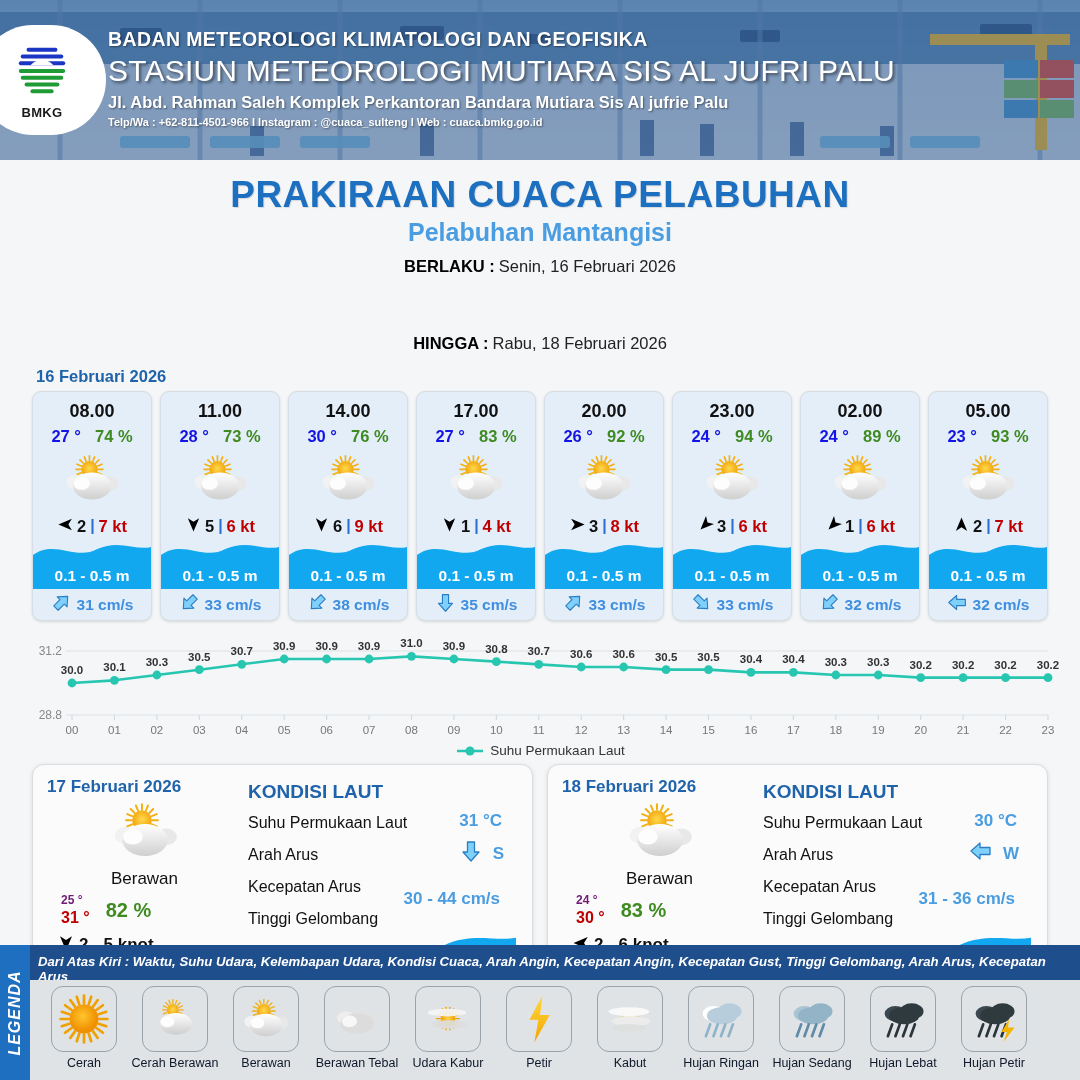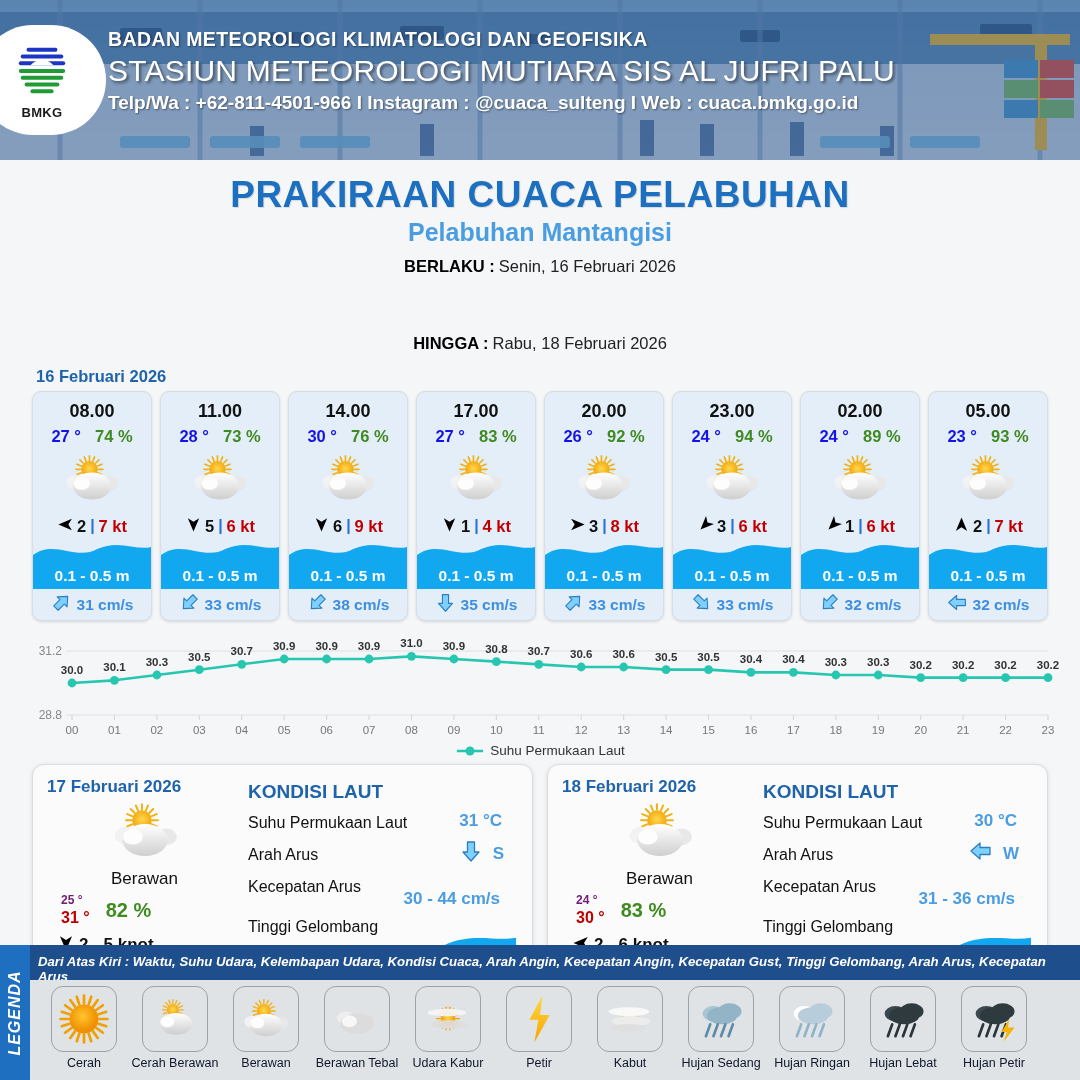--- a/index.html
+++ b/index.html
@@ -25,21 +25,21 @@
     width:128px; height:110px; background:#fff;
     border-radius:64px; z-index:5;
     display:flex; flex-direction:column; align-items:center; justify-content:center;
   }
   .logo-mark { width:58px; height:62px; }
   .logo-text { font-size:13px; font-weight:bold; color:#1a1a1a; letter-spacing:.3px; margin-top:3px;}
   .hdr-text { position:absolute; left:108px; top:28px; z-index:4; color:#fff; }
   .hdr-l1 { font-size:19.5px; font-weight:bold; letter-spacing:.4px; text-shadow:1px 1px 2px rgba(0,0,0,.45); }
   .hdr-l2 { font-size:30px; font-weight:normal; letter-spacing:.2px; margin-top:3px; text-shadow:2px 2px 3px rgba(0,0,0,.5); }
   .hdr-l3 { font-size:16.5px; font-weight:bold; margin-top:5px; text-shadow:1px 1px 2px rgba(0,0,0,.45); }
-  .hdr-l4 { font-size:19px; font-weight:bold; margin-top:4px; text-shadow:1px 1px 2px rgba(0,0,0,.45); }
+  .hdr-l4 { font-size:11px; font-weight:bold; margin-top:4px; text-shadow:1px 1px 2px rgba(0,0,0,.45); }
 
   
   .title-block { text-align:center; margin-top:14px; }
   .title-main {
     font-size:37px; font-weight:bold; color:#1d6fc0;
     letter-spacing:.5px; text-shadow:1px 1px 1px rgba(0,0,0,.12);
   }
   .title-sub { font-size:25px; font-weight:bold; color:#4a9de0; margin-top:2px; }
   .valid-row { display:flex; justify-content:center; gap:58px; margin-top:10px; font-size:16.5px; color:#222;flex-direction:column; }
   .valid-row b { color:#000; }
@@ -101,21 +101,21 @@
   .p-wind .arw { font-size:19px; color:#000; line-height:1; }
   .p-wind-txt { font-size:17px; font-weight:bold; color:#111; }
   .p-gust { font-size:16px; font-weight:bold; color:#c00000; margin-top:5px; padding-left:44px;}
 
   .p-right { flex:1; position:relative; padding-left:6px; }
   .p-kl { font-size:19px; font-weight:bold; color:#1f63ab; margin-top:4px;}
   .p-rowlbl { font-size:16px; color:#111; }
   .r1 { margin-top:11px; }
   .r2 { margin-top:14px; }
   .r3 { margin-top:14px; }
-  .r4 { margin-top:22px; }
+  .r4 { margin-top:14px; }
   .p-val { position:absolute; font-size:17px; font-weight:bold; color:#4a9de0; }
   .p-wave { position:absolute; right:2px; bottom:4px; width:152px; }
   .p-wave-band { background:#12a8f0; height:30px; display:flex; align-items:center; justify-content:center; }
   .p-wave-band span { color:#fff; font-size:16.5px; font-weight:bold; }
 
   
   .legenda {
     position:absolute; left:0; bottom:0; width:1080px; height:135px;
     background:#1f4e8c;
   }
@@ -223,20 +223,21 @@
         <rect x="12" y="44" width="36" height="4" rx="2"></rect>
         <rect x="18" y="51" width="24" height="4" rx="2"></rect>
       </g>
     </svg>
     <div class="logo-text">BMKG</div>
   </div>
 
   <div class="hdr-text">
     <div class="hdr-l1">BADAN METEOROLOGI KLIMATOLOGI DAN GEOFISIKA</div>
     <div class="hdr-l2">STASIUN METEOROLOGI MUTIARA SIS AL JUFRI PALU</div>
+    <div class="hdr-l3">Jl. Abd. Rahman Saleh Komplek Perkantoran Bandara Mutiara Sis Al jufrie Palu</div>
     <div class="hdr-l4">Telp/Wa : +62-811-4501-966  I  Instagram : @cuaca_sulteng  I  Web : cuaca.bmkg.go.id</div>
   </div>
 </div>
 
 <div class="title-block">
   <div class="title-main">PRAKIRAAN CUACA PELABUHAN</div>
   <div class="title-sub">Pelabuhan Mantangisi</div>
   <div class="valid-row">
     <div>
       <b>BERLAKU :</b><span>Senin, 16 Februari 2026</span>
@@ -1283,50 +1284,50 @@
     <ellipse cx="48" cy="26" rx="38" ry="8" fill="#fafafa" opacity=".95"></ellipse>
     <ellipse cx="52" cy="44" rx="36" ry="9" fill="#ececec" opacity=".95"></ellipse>
     <ellipse cx="48" cy="56" rx="30" ry="7" fill="#dedede" opacity=".9"></ellipse>
           </svg>
         </div>
     <div class="leg-lbl">Kabut</div>
       </div>
       <div class="leg-item">
         <div class="leg-box">
  <svg width="54" height="45.9" viewBox="0 0 100 84">
+  <ellipse cx="66" cy="28" rx="22" ry="15" fill="#b8cddb"></ellipse>
+  <ellipse cx="36" cy="32" rx="20" ry="14" fill="#ffffff"></ellipse>
+  <ellipse cx="52" cy="36" rx="28" ry="16" fill="#b8cddb"></ellipse>
+  <g stroke="#8fb4c9" stroke-width="5" stroke-linecap="round">
+   <line x1="30" y1="52" x2="22" y2="74"></line>
+              <line x1="44" y1="52" x2="36" y2="74"></line>
+   <line x1="58" y1="52" x2="50" y2="74"></line>
+              <line x1="72" y1="52" x2="64" y2="74"></line>
+  </g>
+
+ </svg>
+        </div>
+    <div class="leg-lbl">Hujan Ringan</div>
+      </div>
+      <div class="leg-item">
+        <div class="leg-box">
+ <svg width="54" height="45.9" viewBox="0 0 100 84">
   <ellipse cx="66" cy="28" rx="22" ry="15" fill="#93b4c6"></ellipse>
   <ellipse cx="36" cy="32" rx="20" ry="14" fill="#a9c4d2"></ellipse>
   <ellipse cx="52" cy="36" rx="28" ry="16" fill="#93b4c6"></ellipse>
   <g stroke="#5f8ba6" stroke-width="5" stroke-linecap="round">
    <line x1="30" y1="52" x2="22" y2="74"></line>
               <line x1="44" y1="52" x2="36" y2="74"></line>
    <line x1="58" y1="52" x2="50" y2="74"></line>
               <line x1="72" y1="52" x2="64" y2="74"></line>
   </g>
 
  </svg>
         </div>
     <div class="leg-lbl">Hujan Sedang</div>
-      </div>
-      <div class="leg-item">
-        <div class="leg-box">
- <svg width="54" height="45.9" viewBox="0 0 100 84">
-  <ellipse cx="66" cy="28" rx="22" ry="15" fill="#b8cddb"></ellipse>
-  <ellipse cx="36" cy="32" rx="20" ry="14" fill="#ffffff"></ellipse>
-  <ellipse cx="52" cy="36" rx="28" ry="16" fill="#b8cddb"></ellipse>
-  <g stroke="#8fb4c9" stroke-width="5" stroke-linecap="round">
-   <line x1="30" y1="52" x2="22" y2="74"></line>
-              <line x1="44" y1="52" x2="36" y2="74"></line>
-   <line x1="58" y1="52" x2="50" y2="74"></line>
-              <line x1="72" y1="52" x2="64" y2="74"></line>
-  </g>
-
- </svg>
-        </div>
-    <div class="leg-lbl">Hujan Ringan</div>
       </div>
       <div class="leg-item">
         <div class="leg-box">
  <svg width="54" height="45.9" viewBox="0 0 100 84">
   <ellipse cx="66" cy="28" rx="22" ry="15" fill="#2f3a3f"></ellipse>
   <ellipse cx="36" cy="32" rx="20" ry="14" fill="#3c4850"></ellipse>
   <ellipse cx="52" cy="36" rx="28" ry="16" fill="#2f3a3f"></ellipse>
   <g stroke="#2a343a" stroke-width="5" stroke-linecap="round">
    <line x1="30" y1="52" x2="22" y2="74"></line>
               <line x1="44" y1="52" x2="36" y2="74"></line>

